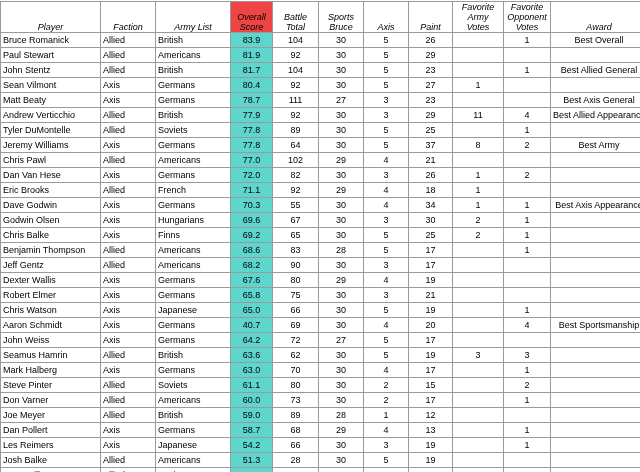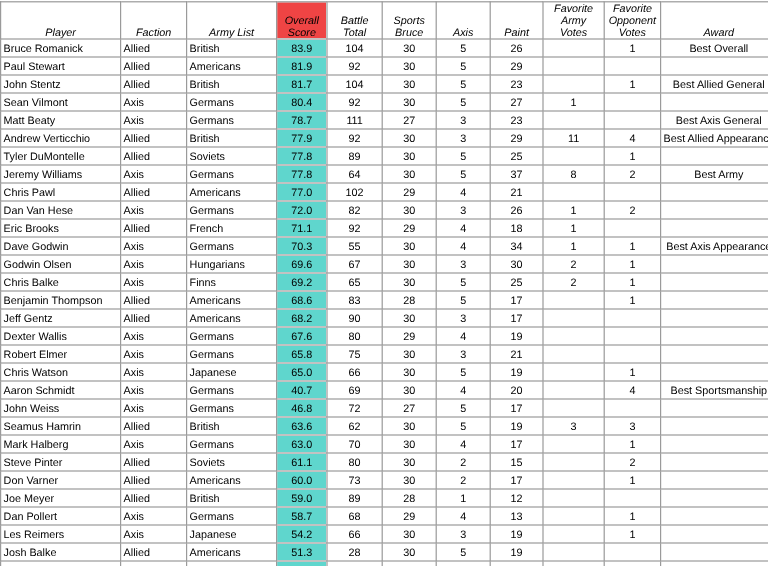--- a/index.html
+++ b/index.html
@@ -364,21 +364,21 @@
           <td class="c">4</td>
           <td class="c">20</td>
           <td class="c"></td>
           <td class="c">4</td>
           <td class="c">Best Sportsmanship</td>
         </tr>
         <tr>
           <td class="l">John Weiss</td>
           <td class="l">Axis</td>
           <td class="l">Germans</td>
-          <td class="score">46.8</td>
+          <td class="score">64.2</td>
           <td class="c">72</td>
           <td class="c">27</td>
           <td class="c">5</td>
           <td class="c">17</td>
           <td class="c"></td>
           <td class="c"></td>
           <td class="c"></td>
         </tr>
         <tr>
           <td class="l">Seamus Hamrin</td>

